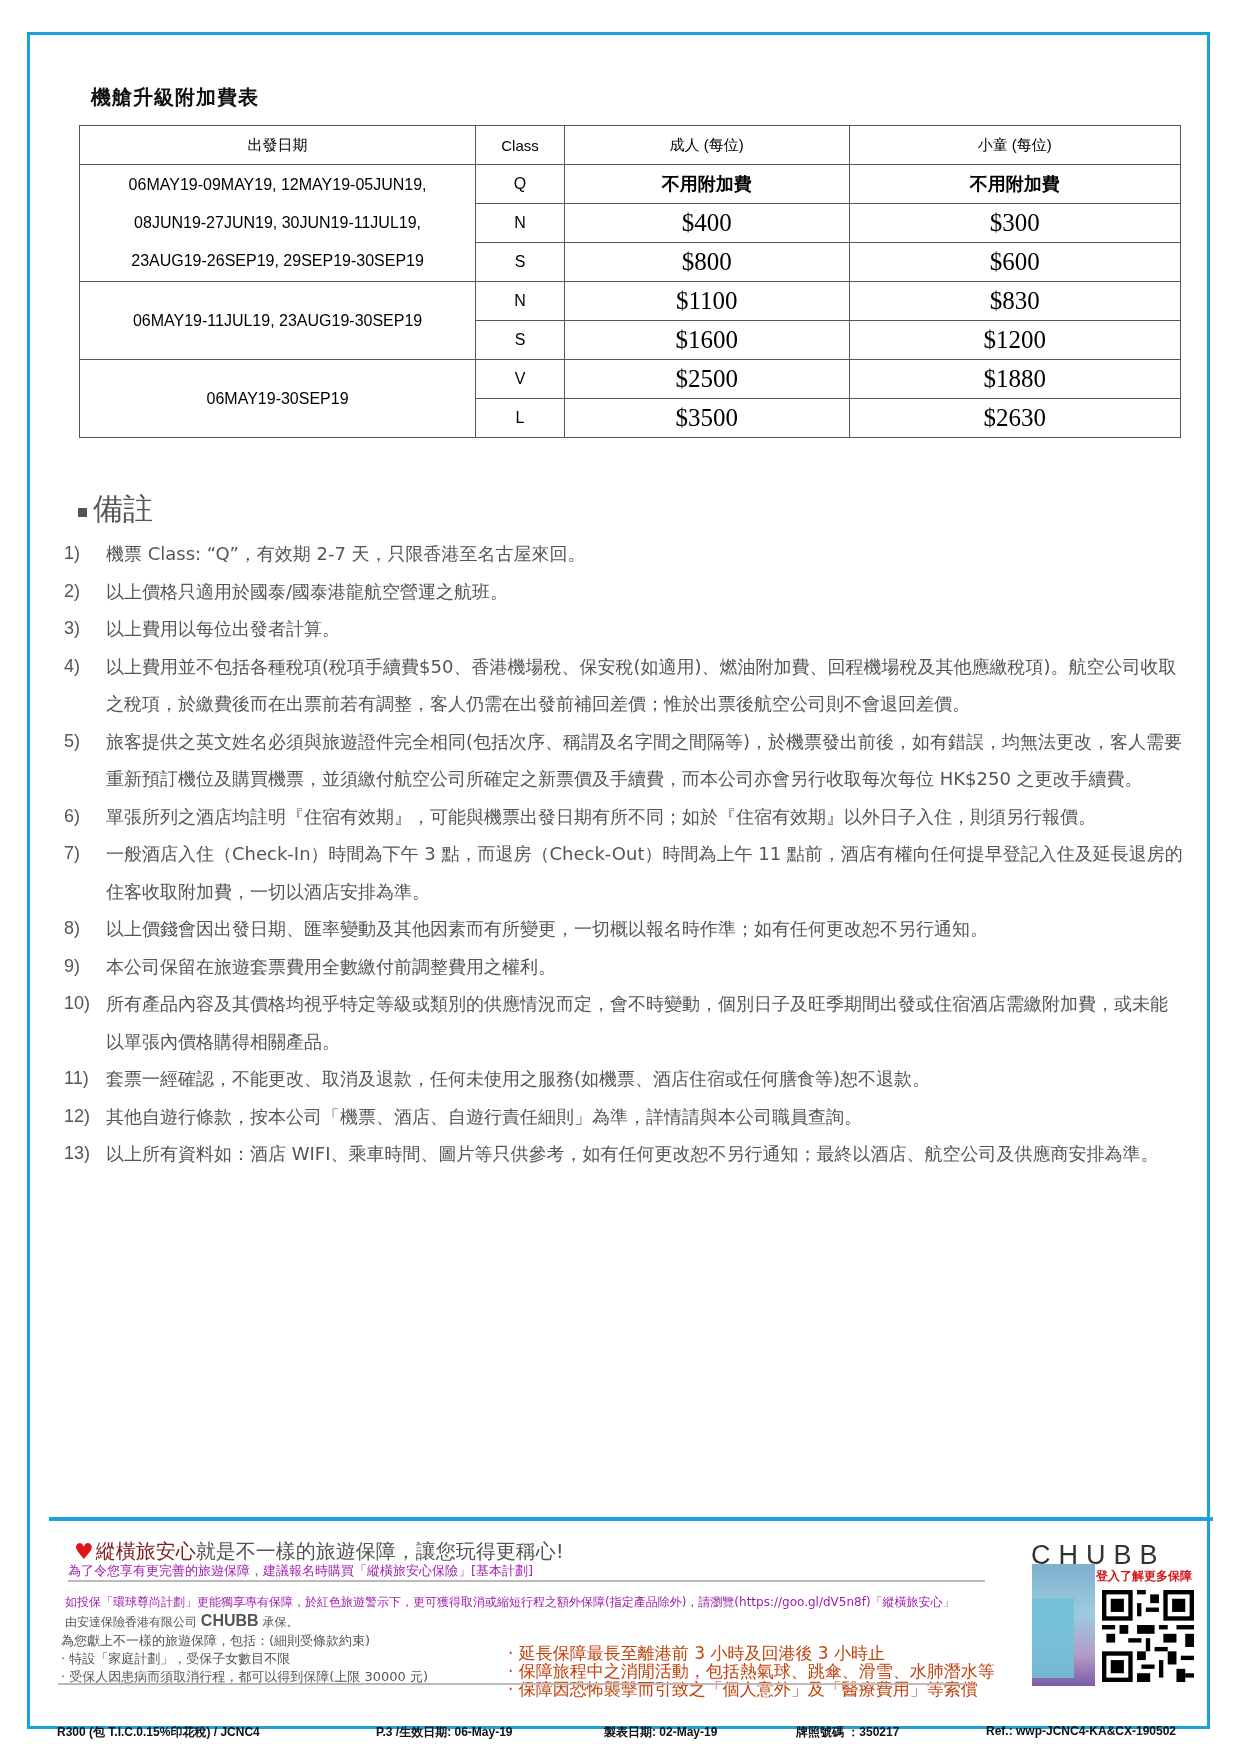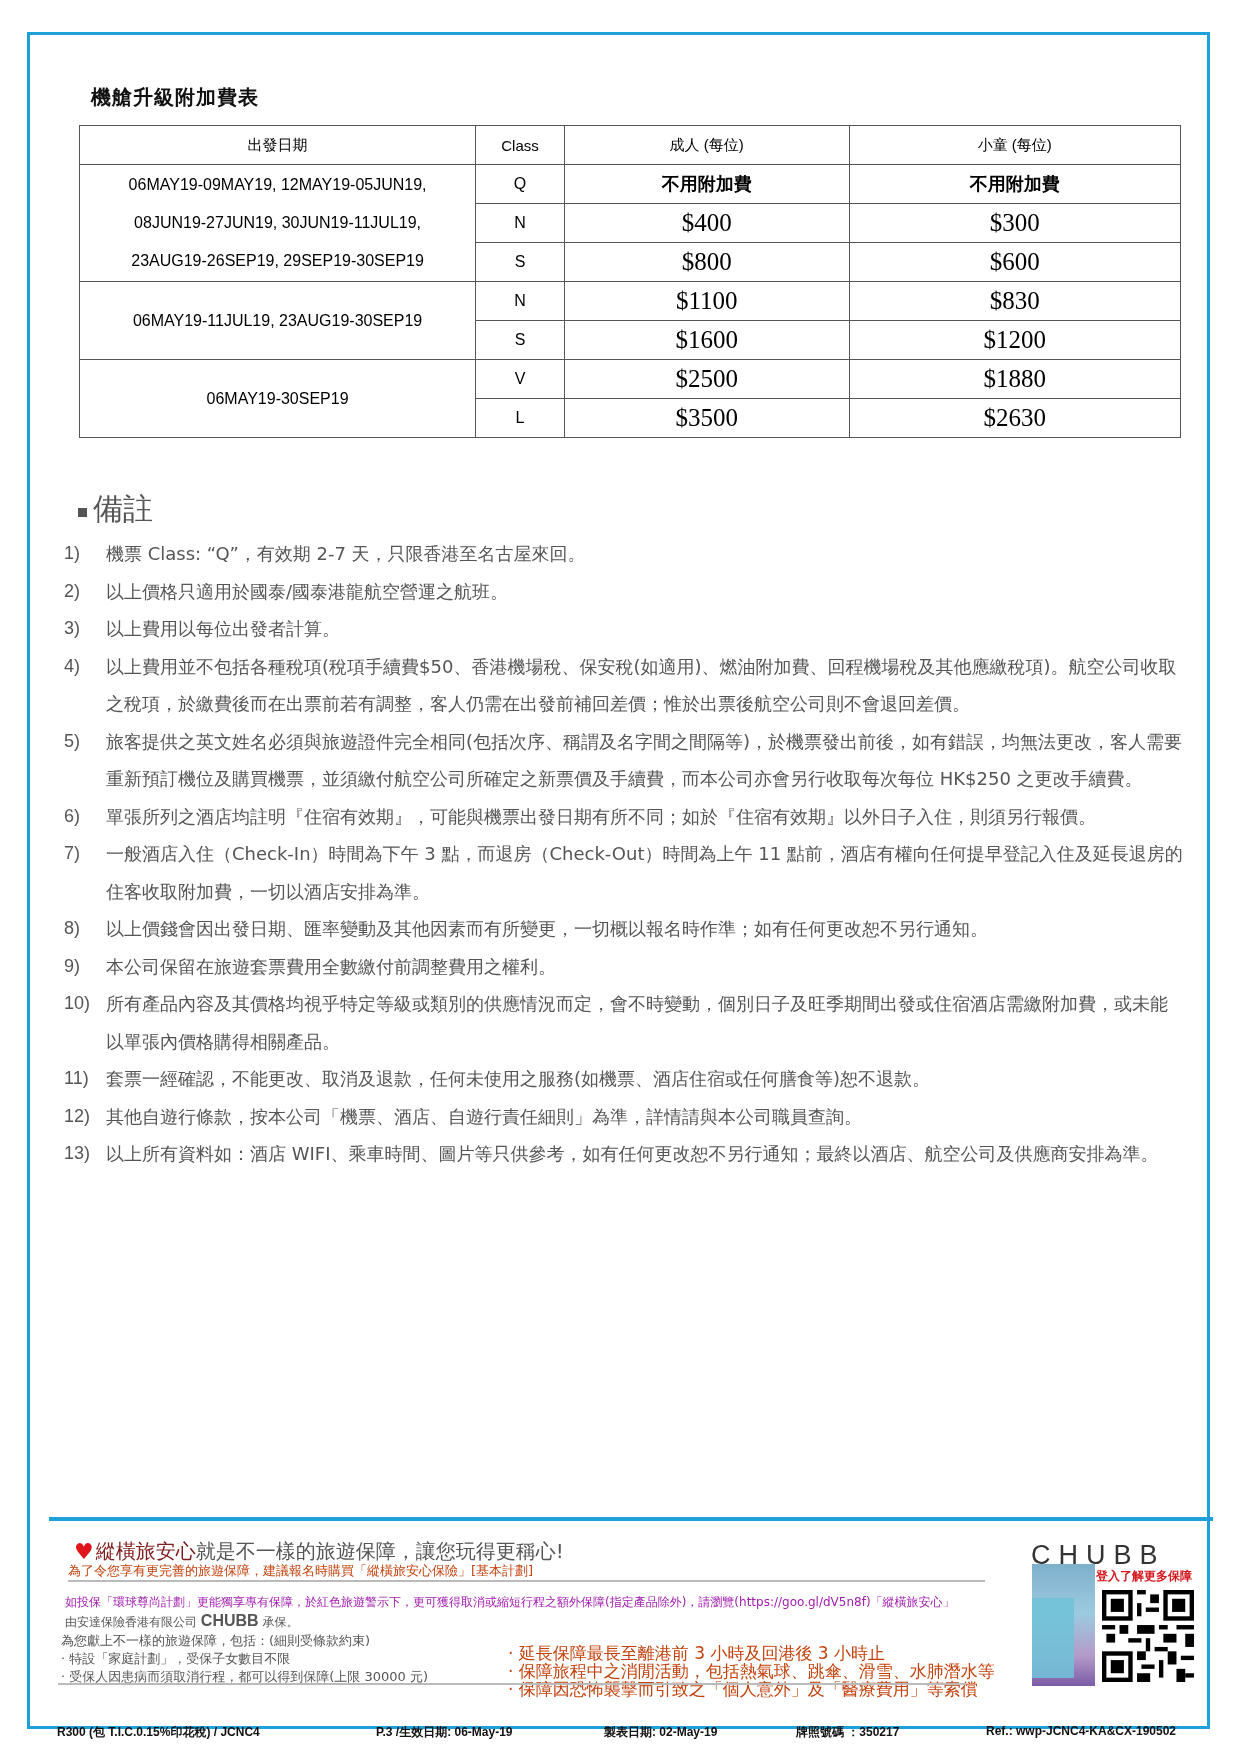--- a/index.html
+++ b/index.html
@@ -20,21 +20,21 @@
   .notes-heading { position:absolute; left:78px; top:489px; font-size:30px; color:#555; display:flex; align-items:center; }
   .notes-heading .bullet { width:9px; height:9px; background:#555; margin-right:6px; margin-top:6px; }
   .notes { position:absolute; left:64px; top:535px; width:1120px; font-size:18px; color:#555; line-height:37.5px; }
   .note { display:flex; }
   .note .num { width:42px; flex:none; font-family:"Liberation Sans", sans-serif; }
   .note .txt { flex:1; }
   .promo-top-line { position:absolute; left:49px; top:1517px; width:1164px; height:4px; background:#1ea0d8; }
   .promo-head { position:absolute; left:74px; top:1538px; font-size:20px; color:#555; display:flex; align-items:center; }
   .promo-head .brand { color:#7f1d1d; }
   .heart { color:#e0141b; font-size:22px; margin-right:2px; }
-  .promo-sub { position:absolute; left:68px; top:1562px; font-size:13px; color:#c2410c; }
+  .promo-sub { position:absolute; left:68px; top:1562px; font-size:13px; color:#a21caf; }
   .promo-rule1 { position:absolute; left:68px; top:1580px; width:917px; height:2px; background:#bbb; }
   .promo-p1 { position:absolute; left:65px; top:1594px; font-size:12px; color:#a21caf; width:950px; }
   .promo-p2 { position:absolute; left:65px; top:1612px; font-size:12px; color:#555; }
   .promo-p2 .chubb-inline { font-weight:bold; font-size:16px; color:#555; font-family:"Liberation Sans", sans-serif; }
   .promo-left { position:absolute; left:61px; top:1632px; font-size:13px; color:#555; line-height:18px; }
   .promo-right { position:absolute; left:508px; top:1632px; font-size:17px; color:#c2410c; line-height:18px;margin-top:12px; }
   .promo-rule2 { position:absolute; left:58px; top:1683px; width:908px; height:2px; background:#bbb; }
   .chubb-logo { position:absolute; left:1031px; top:1540px; font-family:"Liberation Sans", sans-serif; font-size:27px; letter-spacing:8px; color:#333; }
   .brochure { position:absolute; left:1032px; top:1564px; width:63px; height:122px; background:linear-gradient(#7fb0cc 0%, #9ccbe0 40%, #b39bc9 75%, #7a5ca6 100%); }
   .brochure .inner { position:absolute; left:0; top:34px; width:42px; height:80px; background:#6fc2d8; opacity:.85; }

